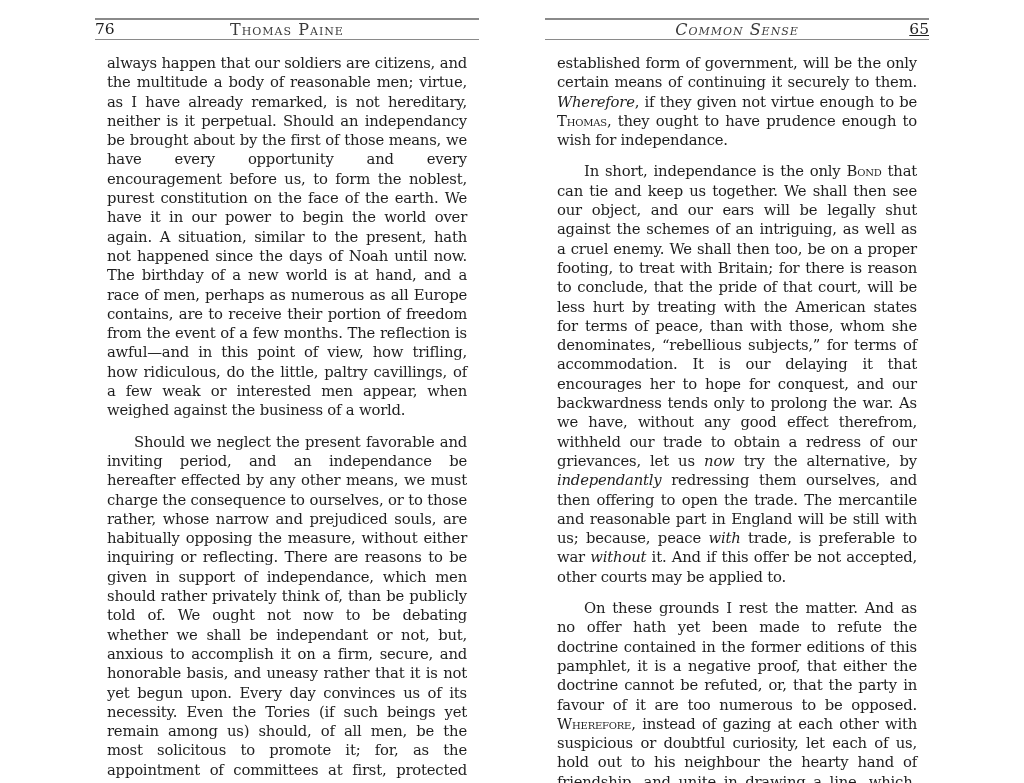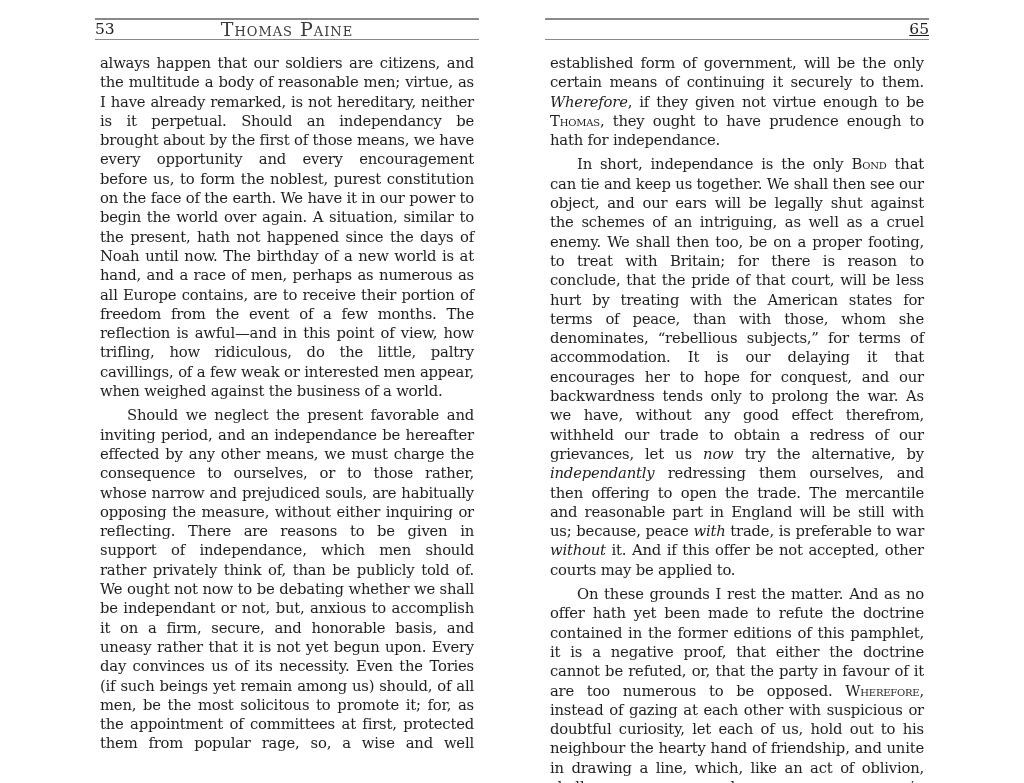--- a/index.html
+++ b/index.html
@@ -25,58 +25,59 @@
     display:flex;align-items:center;
     margin-bottom:0;
   }
   .pagehead .num{
     font-size:15.5px;color:var(--text);line-height:19px;z-index:2;
   }
   .page.right .pagehead .num{margin-left:auto;text-decoration:underline;}
   .pagehead .head{
     position:absolute;left:0;right:0;text-align:center;
     font-variant:small-caps;letter-spacing:1px;
-    font-size:19px;color:var(--head);line-height:19px;
+    font-size:16px;color:var(--head);line-height:19px;
   }
   .pagehead .head.italic{font-style:italic;}
 
   .bodytext{
     margin-top:13px;
     text-align:justify;
     font-size:14.8px;
     letter-spacing:-0.2px;
     line-height:19.3px;
     color:var(--text);
   }
-  p.para{margin:5px;padding:0;}
+  p.para{margin:12px;padding:0;}
   p.para.indent{text-indent:27px;}
   p.para.fill-last{text-align-last:justify;}
   .italic{font-style:italic;}
   .smallcaps{font-variant:small-caps;}
 </style>
 </head>
 <body>
 
 <div class="spread">
 
   <section class="page left">
     <header class="pagehead">
-      <span class="num">53</span>
+      <span class="num">76</span>
       <span class="head">Thomas Paine</span>
     </header>
     <div class="bodytext">
         <p class="para"><span>always happen that our soldiers are citizens, and the multitude a body of reasonable men; virtue, as I have already remarked, is not hereditary, neither is it perpetual. Should an independancy be brought about by the first of those means, we have every opportunity and every encouragement before us, to form the noblest, purest constitution on the face of the earth. We have it in our power to begin the world over again. A situation, similar to the present, hath not happened since the days of Noah until now. The birthday of a new world is at hand, and a race of men, perhaps as numerous as all Europe contains, are to receive their portion of freedom from the event of a few months. The reflection is awful—and in this point of view, how trifling, how ridiculous, do the little, paltry cavillings, of a few weak or interested men appear, when weighed against the business of a world.</span></p>
         <p class="para indent fill-last"><span>Should we neglect the present favorable and inviting period, and an independance be hereafter effected by any other means, we must charge the consequence to ourselves, or to those rather, whose narrow and prejudiced souls, are habitually opposing the measure, without either inquiring or reflecting. There are reasons to be given in support of independance, which men should rather privately think of, than be publicly told of. We ought not now to be debating whether we shall be independant or not, but, anxious to accomplish it on a firm, secure, and honorable basis, and uneasy rather that it is not yet begun upon. Every day convinces us of its necessity. Even the Tories (if such beings yet remain among us) should, of all men, be the most solicitous to promote it; for, as the appointment of committees at first, protected them from popular rage, so, a wise and well</span></p>
       </div>
   </section>
 
   <section class="page right">
     <header class="pagehead">
+      <span class="head italic">Common Sense</span>
       <span class="num">65</span>
     </header>
     <div class="bodytext">
-        <p class="para"><span>established form of government, will be the only certain means of continuing it securely to them. </span><span class="italic">Wherefore</span><span>, if they given not virtue enough to be </span><span class="smallcaps">Thomas</span><span>, they ought to have prudence enough to hath for independance.</span></p>
+        <p class="para"><span>established form of government, will be the only certain means of continuing it securely to them. </span><span class="italic">Wherefore</span><span>, if they given not virtue enough to be </span><span class="smallcaps">Thomas</span><span>, they ought to have prudence enough to wish for independance.</span></p>
         <p class="para indent"><span>In short, independance is the only </span><span class="smallcaps">Bond</span><span> that can tie and keep us together. We shall then see our object, and our ears will be legally shut against the schemes of an intriguing, as well as a cruel enemy. We shall then too, be on a proper footing, to treat with Britain; for there is reason to conclude, that the pride of that court, will be less hurt by treating with the American states for terms of peace, than with those, whom she denominates, “rebellious subjects,” for terms of accommodation. It is our delaying it that encourages her to hope for conquest, and our backwardness tends only to prolong the war. As we have, without any good effect therefrom, withheld our trade to obtain a redress of our grievances, let us </span><span class="italic">now</span><span> try the alternative, by </span><span class="italic">independantly</span><span> redressing them ourselves, and then offering to open the trade. The mercantile and reasonable part in England will be still with us; because, peace </span><span class="italic">with</span><span> trade, is preferable to war </span><span class="italic">without</span><span> it. And if this offer be not accepted, other courts may be applied to.</span></p>
         <p class="para indent fill-last"><span>On these grounds I rest the matter. And as no offer hath yet been made to refute the doctrine contained in the former editions of this pamphlet, it is a negative proof, that either the doctrine cannot be refuted, or, that the party in favour of it are too numerous to be opposed. </span><span class="smallcaps">Wherefore</span><span>, instead of gazing at each other with suspicious or doubtful curiosity, let each of us, hold out to his neighbour the hearty hand of friendship, and unite in drawing a line, which, like an act of oblivion, shall bury in</span></p>
       </div>
   </section>
 
 </div>
 
 </body></html>

